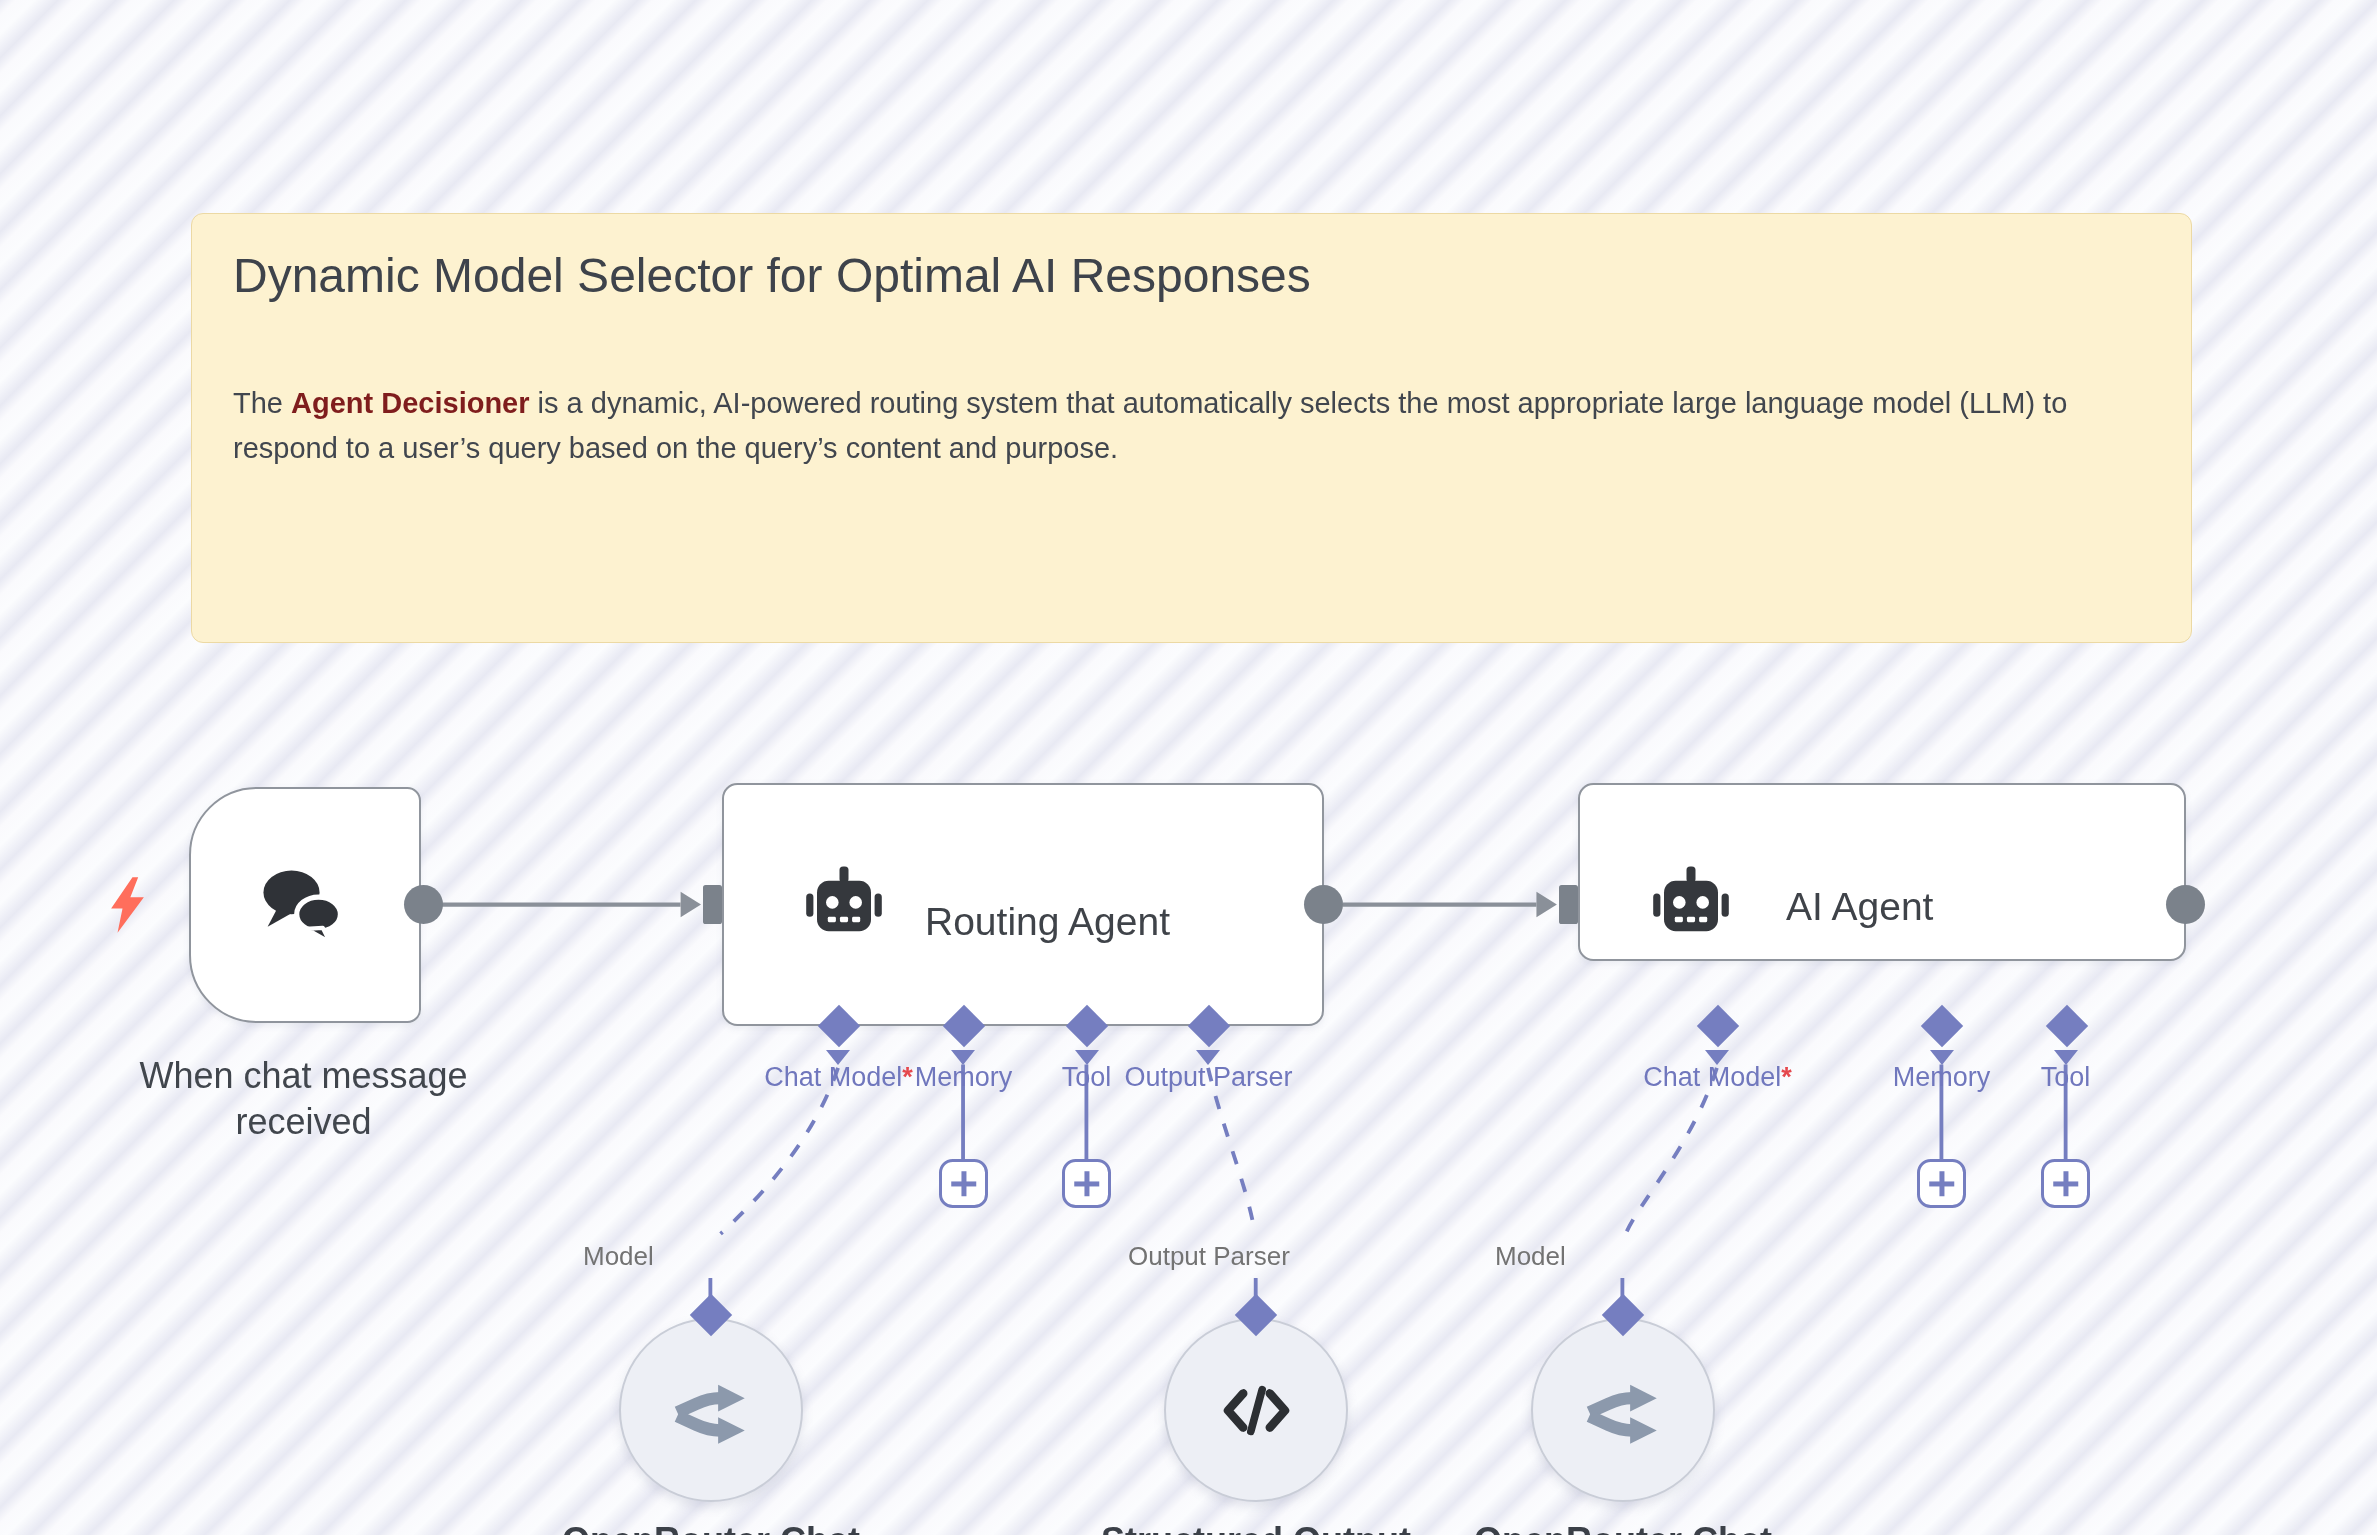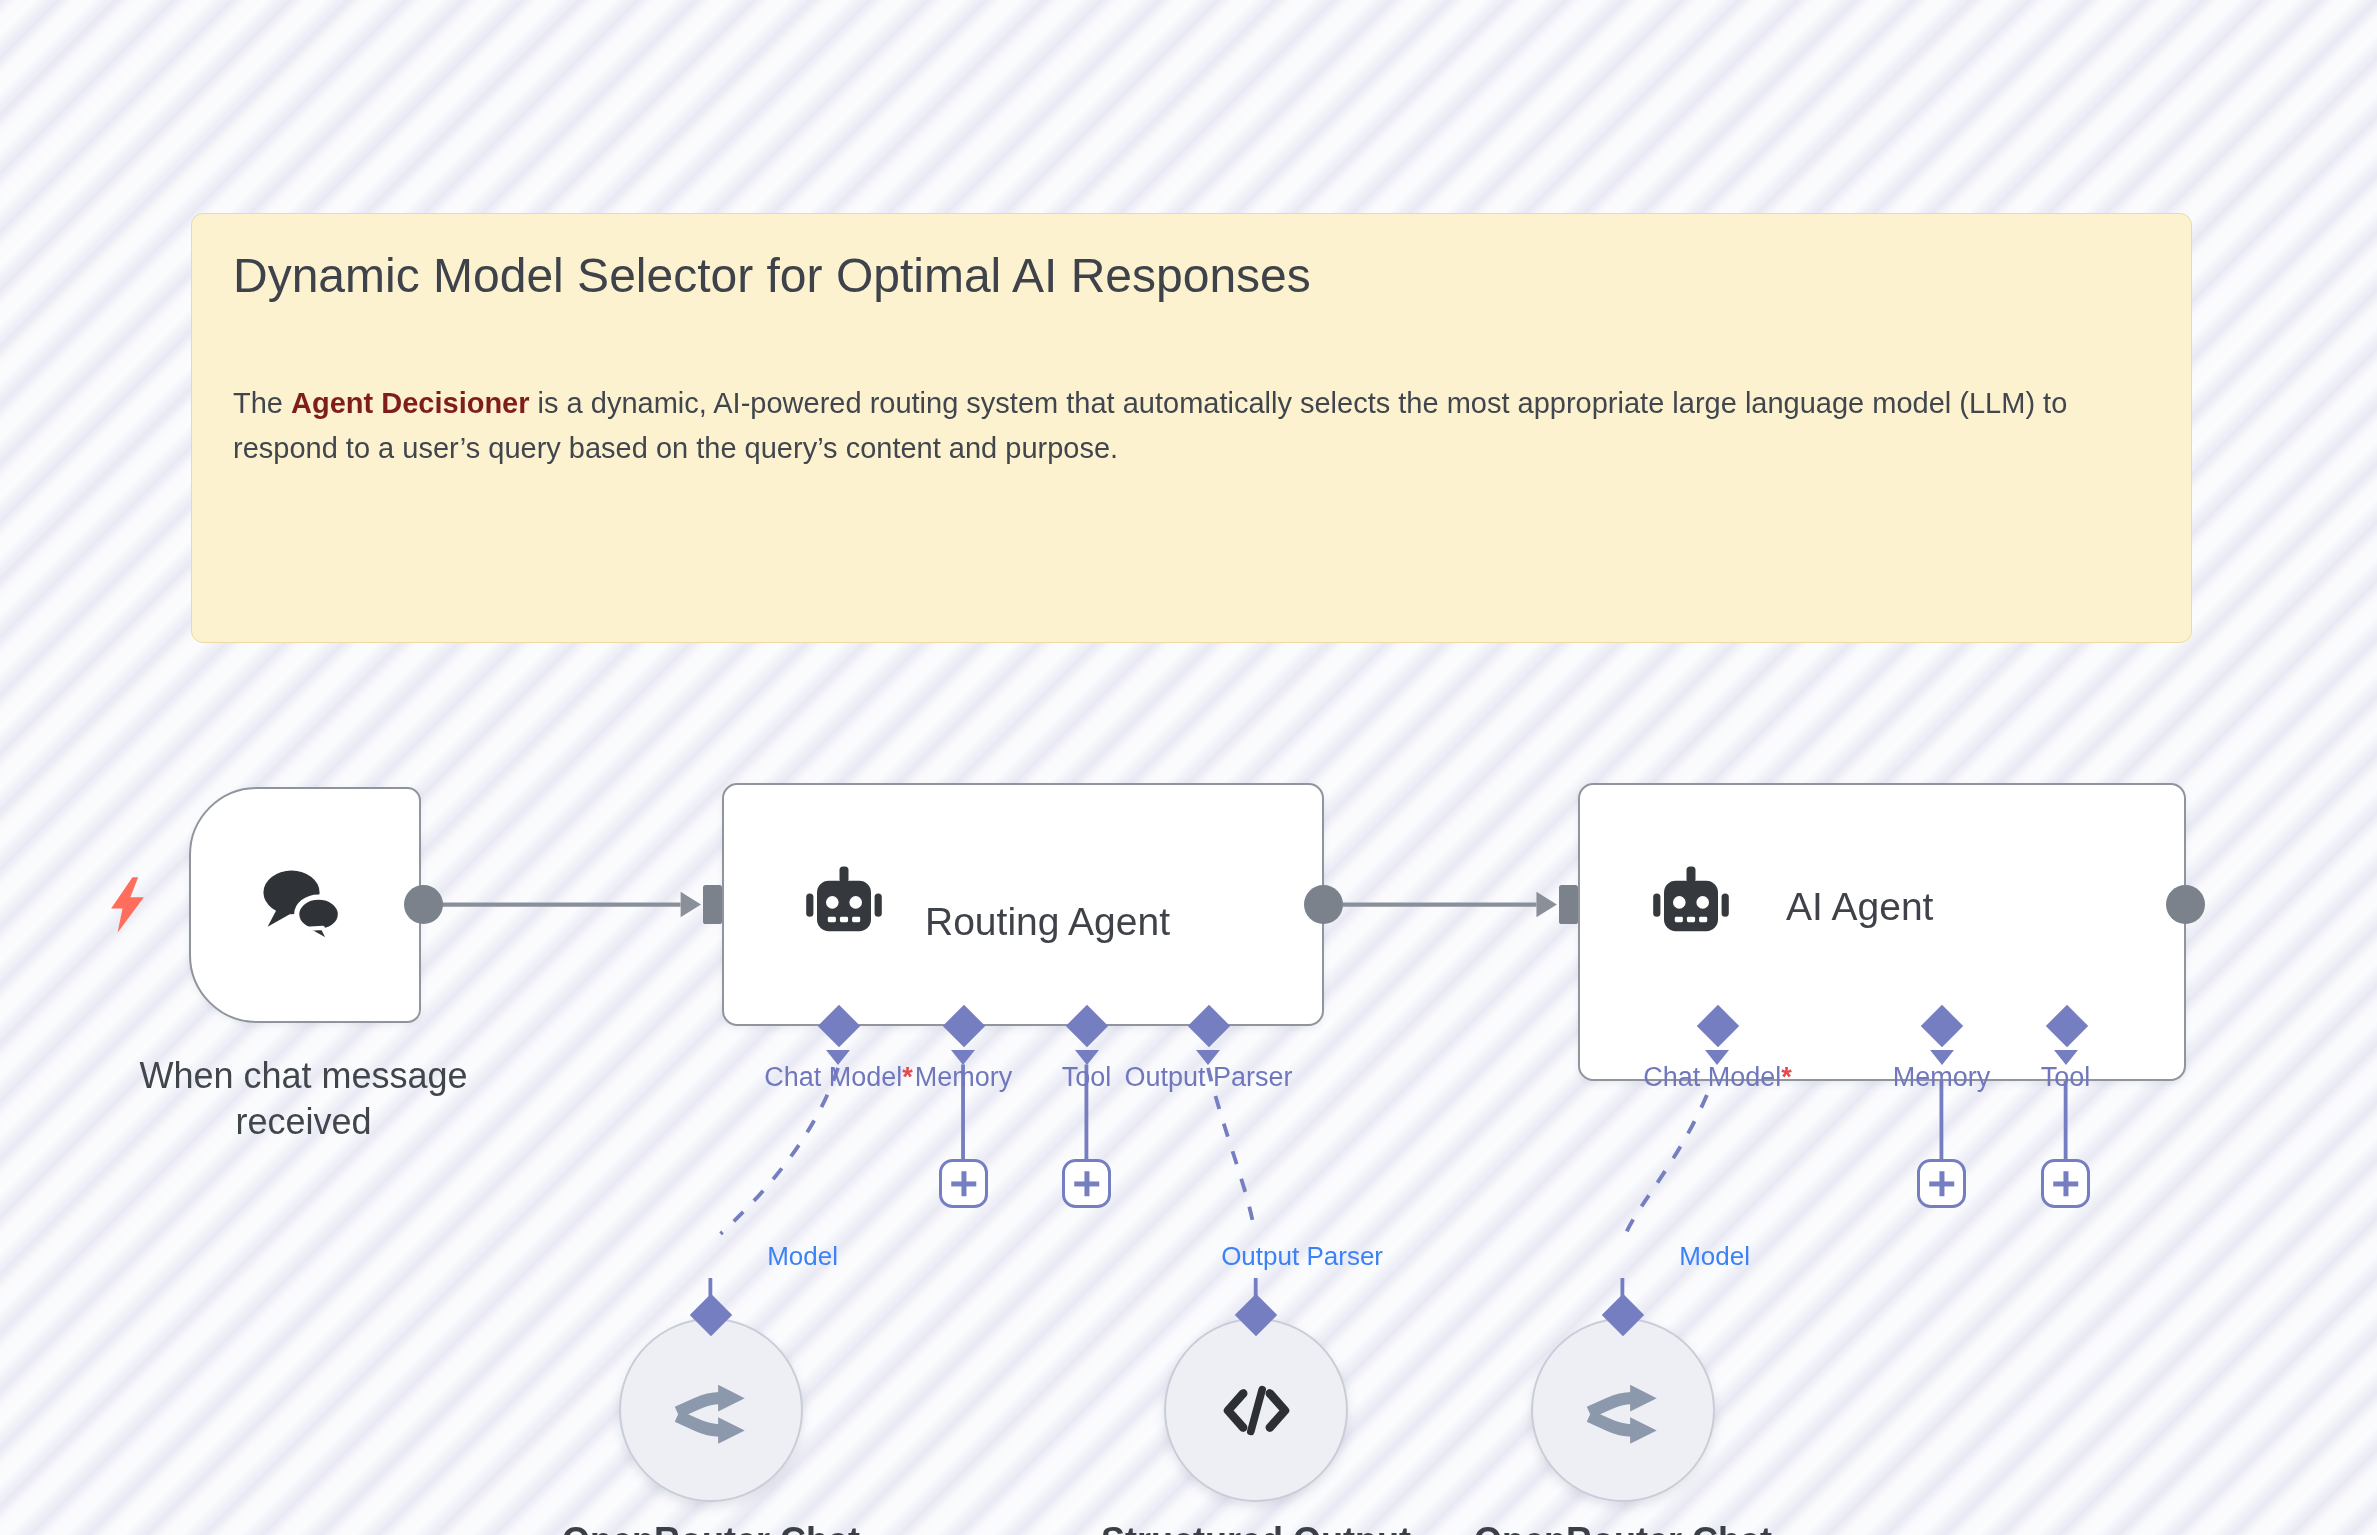--- a/index.html
+++ b/index.html
@@ -49,21 +49,21 @@
     content:""; position:absolute; background:#757ec0; left:50%; top:50%;
   }
   .plus-btn::before { width:25.5px; height:5.1px; transform:translate(-50%,-50%); }
   .plus-btn::after  { width:5.1px;  height:25.5px; transform:translate(-50%,-50%); }
 
   .subnode-circle {
     width:184px; height:184px; border-radius:50%;
     background:#edeff5; border:2.6px solid #c9cdd7;
     box-shadow:0 5.1px 10.2px rgba(110,115,150,0.18);
   }
-  .subnode-label { width:255px; text-align:right; font-size:26px; color:#3b82f6; }
+  .subnode-label { width:255px; text-align:left; font-size:26px; color:#737373; }
   .subnode-name { width:528px; text-align:center; font-size:36px; font-weight:600; color:#3b4048; white-space:nowrap; }
 
   svg.layer { position:absolute; left:0; top:0; pointer-events:none; }
   .icon-box { display:flex; align-items:center; justify-content:center; }
 </style>
 </head>
 <body>
 
 <svg class="layer" width="2377" height="1536" viewBox="0 0 2794 1805">
 
@@ -134,21 +134,21 @@
 <div class="abs tri-down" style="left:951px; top:1050px;"></div>
 <div class="abs tri-down" style="left:1075px; top:1050px;"></div>
 <div class="abs tri-down" style="left:1196px; top:1050px;"></div>
 <div class="abs port-label" style="left:711px; top:1062px;"><span>Chat Model</span><span class="req">*</span></div>
 <div class="abs port-label" style="left:836px; top:1062px;">Memory</div>
 <div class="abs port-label" style="left:959px; top:1062px;">Tool</div>
 <div class="abs port-label" style="left:1081px; top:1062px;">Output Parser</div>
 <div class="abs plus-btn" style="left:939px; top:1159px;"></div>
 <div class="abs plus-btn" style="left:1062px; top:1159px;"></div>
 
-<div class="abs node node-rect" style="left:1578px; top:783px; width:608px; height:298px;padding-left:30px;">
+<div class="abs node node-rect" style="left:1578px; top:783px; width:608px; height:178px;padding-left:30px;">
   <div class="abs icon-box" style="left:66px; top:76px; width:90px; height:90px;">
     <svg width="90" height="90" viewBox="0 0 100 100">
       <rect x="45" y="6" width="10" height="18" rx="4" fill="#35383d"></rect>
       <rect x="20" y="22" width="60" height="56" rx="13" fill="#35383d"></rect>
       <rect x="8" y="36" width="8" height="26" rx="4" fill="#35383d"></rect>
       <rect x="84" y="36" width="8" height="26" rx="4" fill="#35383d"></rect>
       <circle cx="37" cy="46" r="7" fill="#ffffff"></circle>
       <circle cx="63" cy="46" r="7" fill="#ffffff"></circle>
       <rect x="32" y="62" width="9" height="6" rx="1.5" fill="#ffffff"></rect>
       <rect x="45.5" y="62" width="9" height="6" rx="1.5" fill="#ffffff"></rect>

